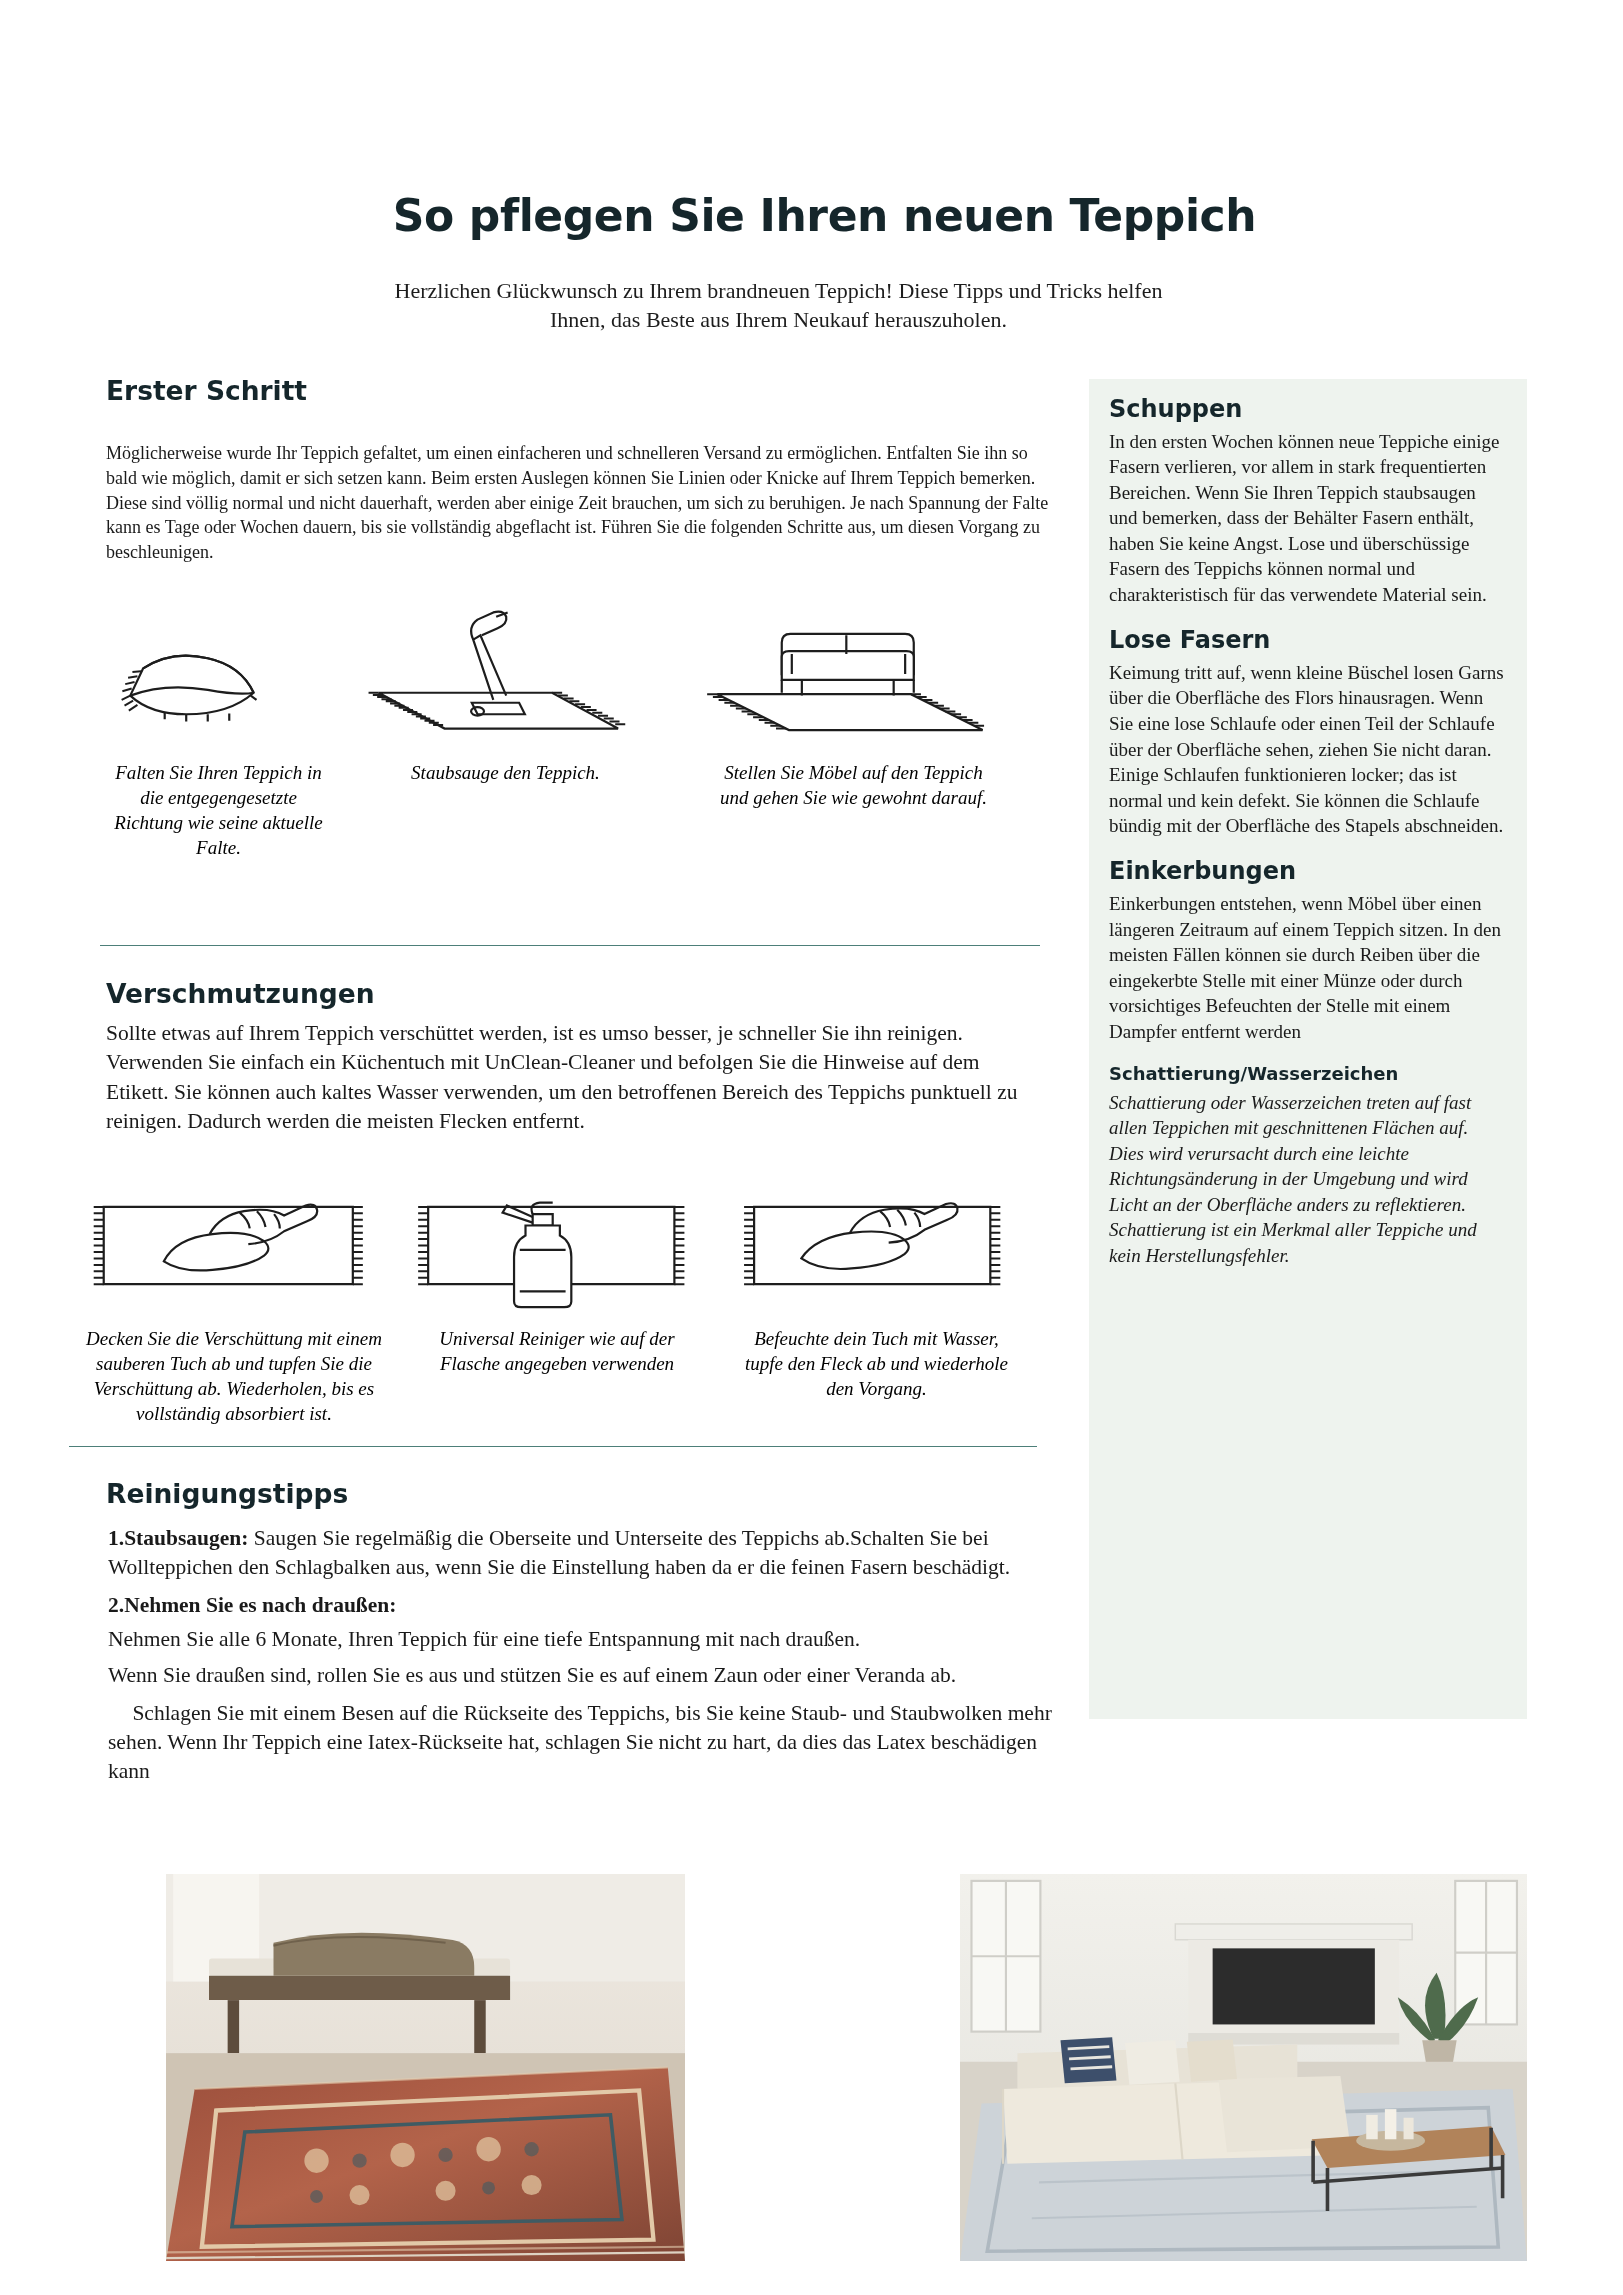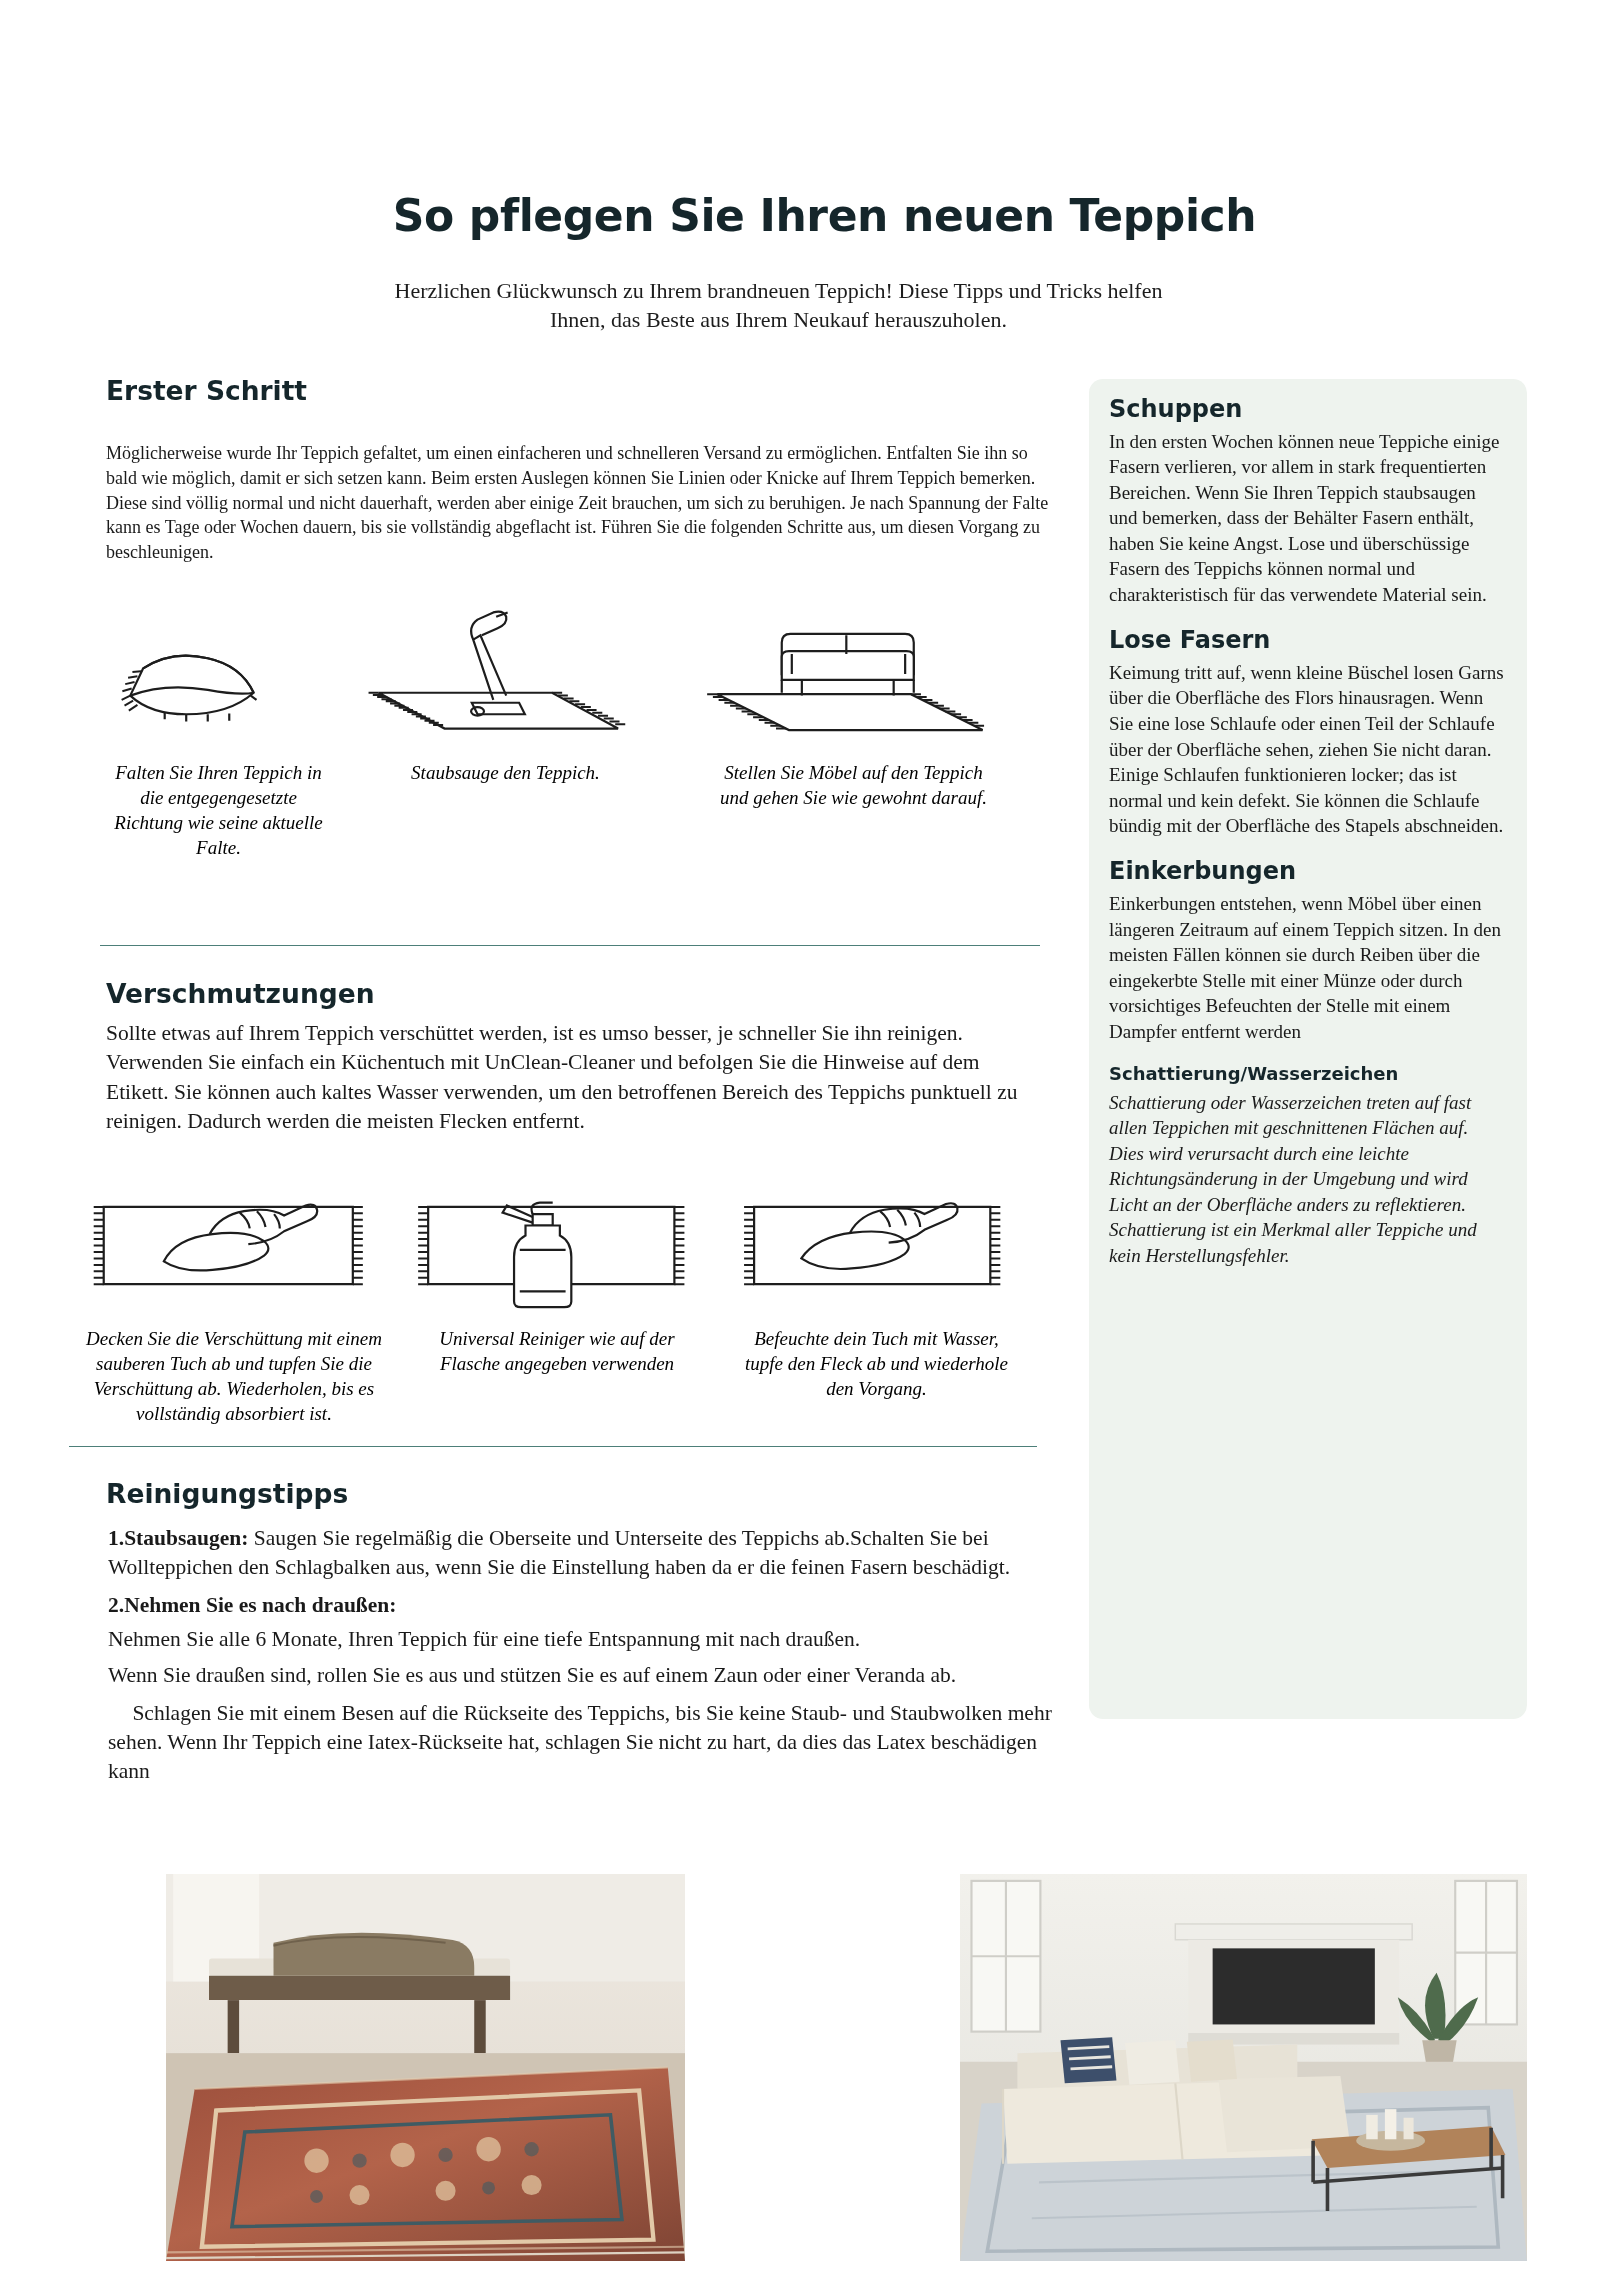--- a/index.html
+++ b/index.html
@@ -47,21 +47,20 @@
   }
 
   
   .sidebar {
     position: absolute;
     left: 1089px;
     top: 379px;
     width: 438px;
     height: 1340px;
     background: #eef3ee;
-    border-radius: 14px;
   }
   .sidebar-inner {
     padding: 16px 20px 0 20px;
   }
   .side-h {
     font-family: "DejaVu Sans", sans-serif;
     font-weight: bold;
     font-size: 24px;
     color: #15262b;
     margin: 0 0 5.7px 0;

